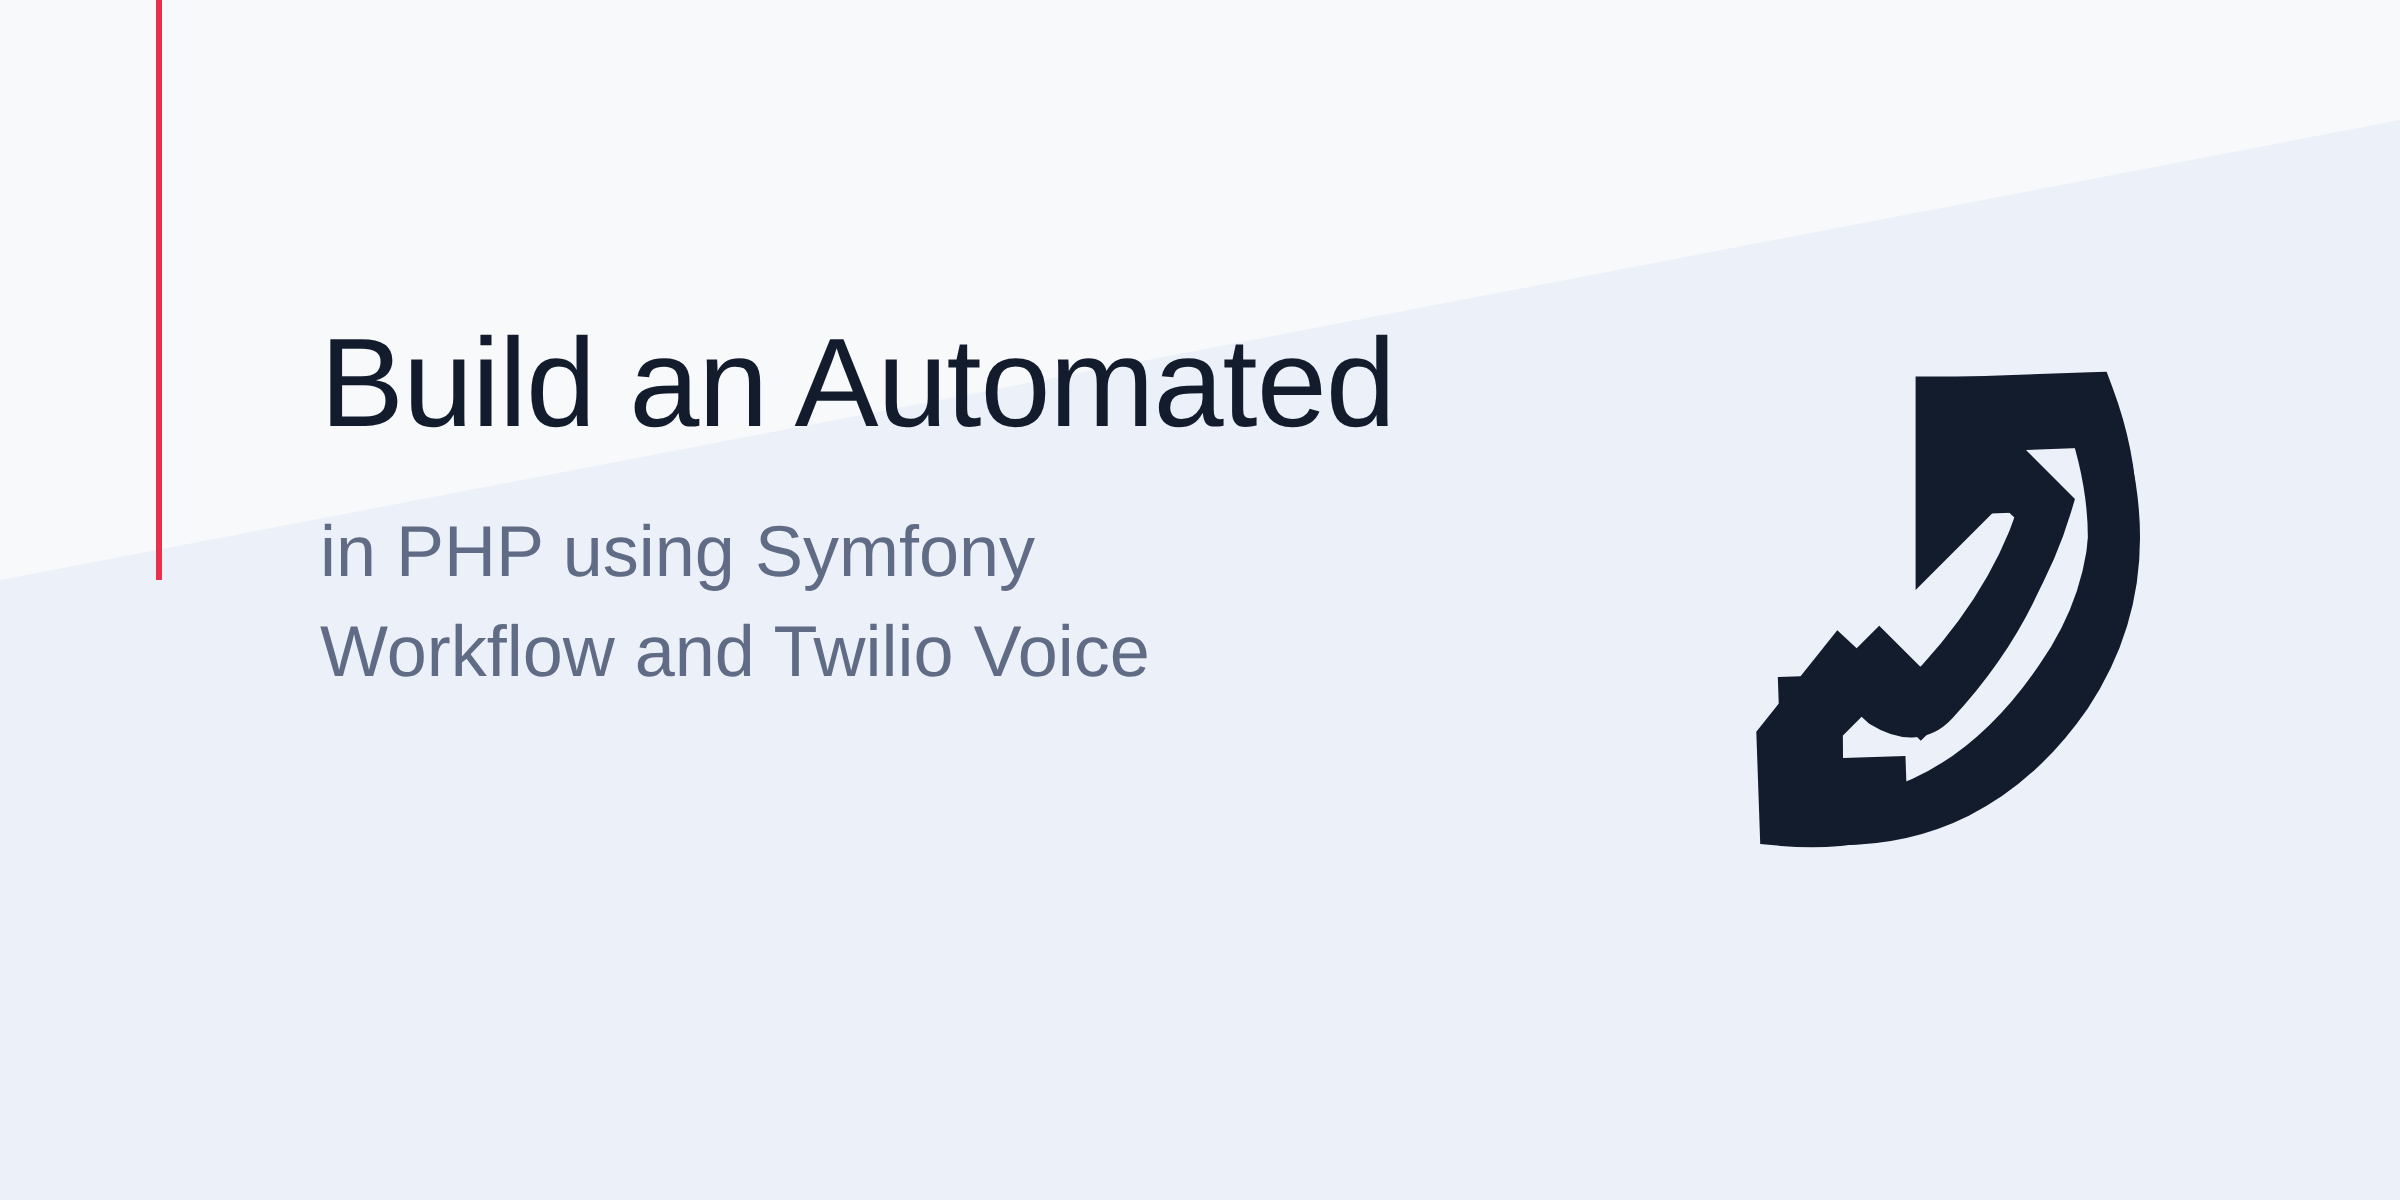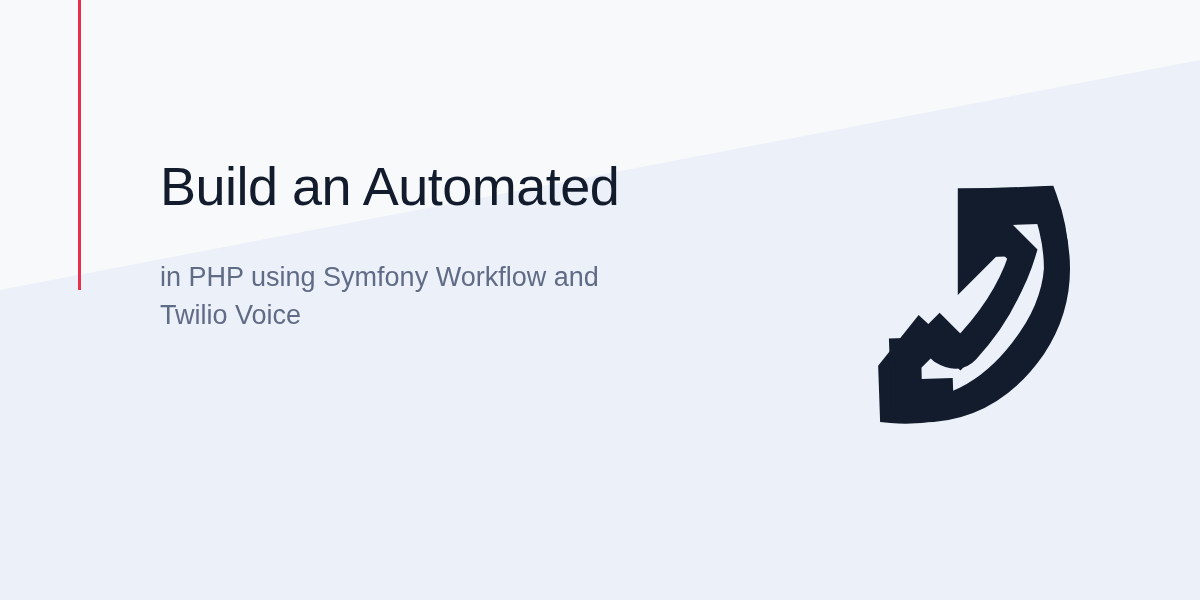--- a/index.html
+++ b/index.html
@@ -24,29 +24,29 @@
     z-index: 2;
   }
   .content {
     position: absolute;
     top: 150px;
     left: 160px;
     width: 700px;
     z-index: 2;
   }
   .title-line {
-    font-size: 54px;
+    font-size: 63px;
     font-weight: 400;
     letter-spacing: -0.5px;
     color: #121C2D;
     line-height: 1.35;
   }
   .subtitle {
-    margin-top: 36px;
-    font-size: 27px;
+    margin-top: 16px;
+    font-size: 36px;
     font-weight: 400;
     color: #606B85;
     line-height: 1.4;
     max-width: 460px;
   }
   .phone-icon {
     position: absolute;
     top: 170px;
     left: 820px;
     width: 260px;

